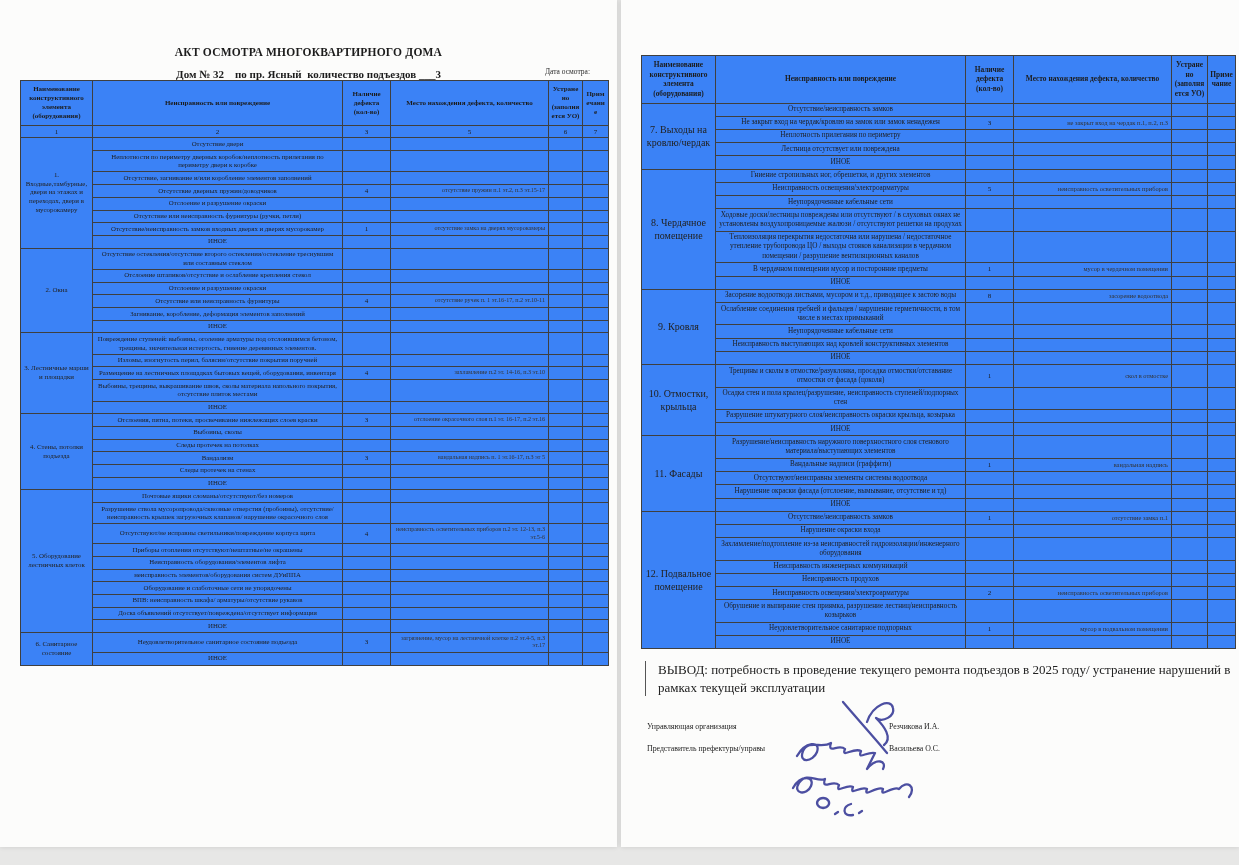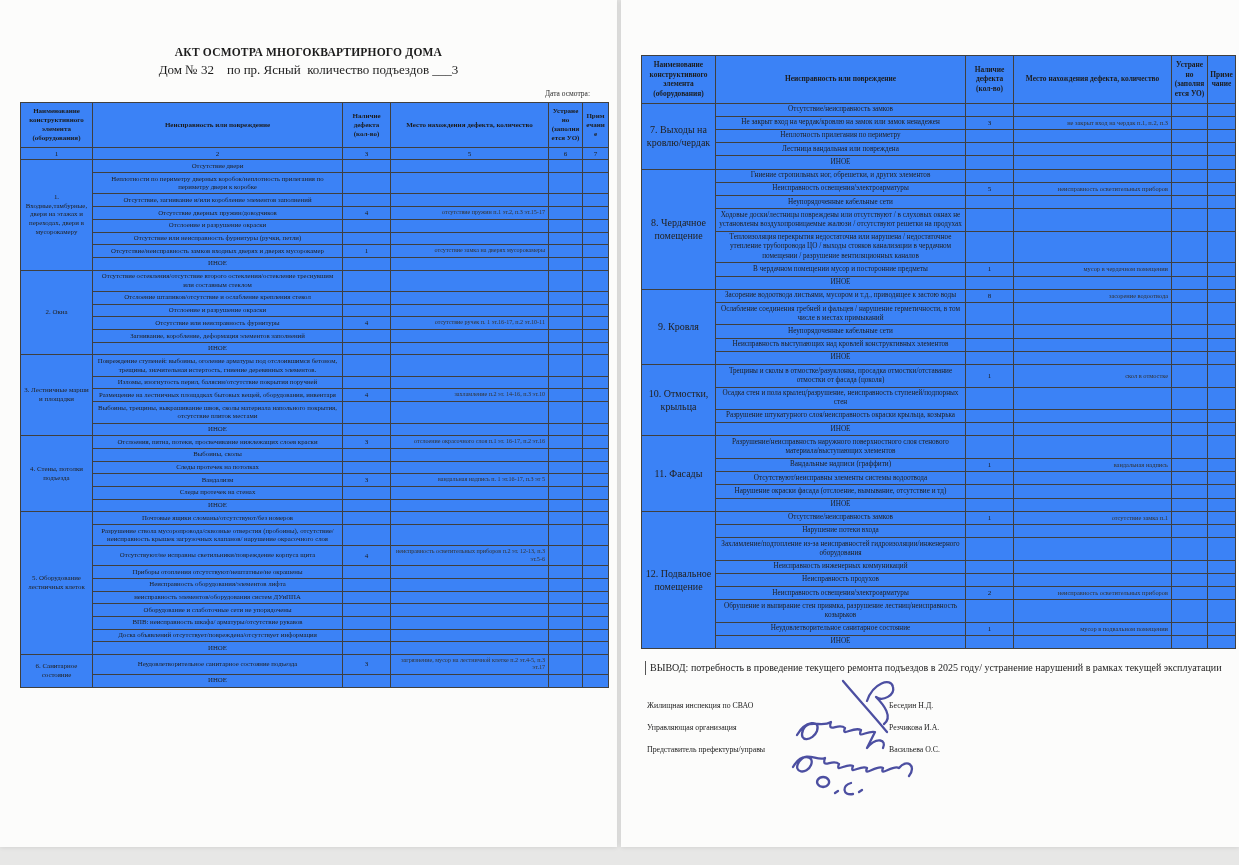--- a/index.html
+++ b/index.html
@@ -13,24 +13,24 @@
   .page{
     position:absolute;top:0;height:847px;background:#fcfcfb;
     box-shadow:0 0 5px rgba(0,0,0,.12);
   }
   .page-1{left:0;width:617px;}
   .page-2{left:621px;width:618px;}
 
   
   .doc-heading{margin-top:46px;text-align:center;}
   .doc-title{font-weight:bold;font-size:11.5px;letter-spacing:.2px;}
-  .doc-subtitle{font-weight:normal;font-size:13px;margin-top:4px;white-space:pre;}
+  .doc-subtitle{font-weight:bold;font-size:11px;margin-top:10px;white-space:pre;}
 
   .table-wrap{position:relative;margin:0 9px 0 20px;}
-  .p1 .table-wrap{margin-top:24px;}
+  .p1 .table-wrap{}
   .p2 .table-wrap{margin-top:55px;}
   .date-label{
     position:absolute;top:-13px;right:18px;
     font-size:7.5px;color:#2a2a2a;
   }
 
   table.act{
     border-collapse:collapse;table-layout:fixed;width:100%;
     background:#3b82f6;
   }
@@ -60,23 +60,23 @@
   .p2 .cell-name{font-size:10px;}
   .p2 .cell-defect{font-size:7.2px;}
   .p2 .cell-loc{font-size:6.4px;}
   tr.numbers-row td{
     text-align:center;font-size:7px;padding:0 2px;height:11px;font-weight:normal;
   }
 
   
   .conclusion{
     margin:12px 6px 0 24px;
-    font-size:10px;line-height:1.35;color:#222;
+    font-size:13px;line-height:1.35;color:#222;
     border-left:1.5px solid #555;
-    padding-left:4px;
+    padding-left:12px;
   }
   .signatures{
     position:relative;margin:26px 0 0 26px;width:560px;
   }
   .sig-row{
     display:grid;grid-template-columns:242px 1fr;
     margin-bottom:13px;align-items:center;
   }
   .sig-label{font-size:7.8px;color:#222;}
   .sig-name{font-size:7.8px;color:#222;padding-left:0px;}
@@ -433,21 +433,21 @@
               <td class="cell-blank"></td>
             </tr>
             <tr>
               <td class="cell-defect">Неплотность прилегания по периметру</td>
               <td class="cell-count"></td>
               <td class="cell-loc"></td>
               <td class="cell-blank"></td>
               <td class="cell-blank"></td>
             </tr>
             <tr>
-              <td class="cell-defect">Лестница вандальная или повреждена</td>
+              <td class="cell-defect">Лестница отсутствует или повреждена</td>
               <td class="cell-count"></td>
               <td class="cell-loc"></td>
               <td class="cell-blank"></td>
               <td class="cell-blank"></td>
             </tr>
             <tr>
               <td class="cell-defect">ИНОЕ</td>
               <td class="cell-count"></td>
               <td class="cell-loc"></td>
               <td class="cell-blank"></td>
@@ -606,21 +606,21 @@
             </tr>
             <tr>
               <td rowspan="9" class="cell-name">12. Подвальное помещение</td>
               <td class="cell-defect">Отсутствие/неисправность замков</td>
               <td class="cell-count">1</td>
               <td class="cell-loc">отсутствие замка п.1</td>
               <td class="cell-blank"></td>
               <td class="cell-blank"></td>
             </tr>
             <tr>
-              <td class="cell-defect">Нарушение потеки входа</td>
+              <td class="cell-defect">Нарушение окраски входа</td>
               <td class="cell-count"></td>
               <td class="cell-loc"></td>
               <td class="cell-blank"></td>
               <td class="cell-blank"></td>
             </tr>
             <tr>
               <td class="cell-defect">Захламление/подтопление из-за неисправностей гидроизоляции/инженерного оборудования</td>
               <td class="cell-count"></td>
               <td class="cell-loc"></td>
               <td class="cell-blank"></td>
@@ -648,21 +648,21 @@
               <td class="cell-blank"></td>
             </tr>
             <tr>
               <td class="cell-defect">Обрушение и выпирание стен приямка, разрушение лестниц/неисправность козырьков</td>
               <td class="cell-count"></td>
               <td class="cell-loc"></td>
               <td class="cell-blank"></td>
               <td class="cell-blank"></td>
             </tr>
             <tr>
-              <td class="cell-defect">Неудовлетворительное санитарное состояние</td>
+              <td class="cell-defect">Неудовлетворительное санитарное подпорных</td>
               <td class="cell-count">1</td>
               <td class="cell-loc">мусор в подвальном помещении</td>
               <td class="cell-blank"></td>
               <td class="cell-blank"></td>
             </tr>
             <tr>
               <td class="cell-defect">ИНОЕ</td>
               <td class="cell-count"></td>
               <td class="cell-loc"></td>
               <td class="cell-blank"></td>
@@ -682,24 +682,20 @@
           <path d="M12,60 C20,46 36,44 32,56 C28,66 13,68 18,55 C24,43 36,53 46,47 C42,59 54,47 60,53 C56,63 68,51 76,55 C72,65 82,55 90,57 L82,73 C92,61 102,65 98,73"></path>
           <path d="M8,92 C16,78 30,80 26,90 C22,100 7,98 14,87 C22,75 32,87 40,83 C36,95 48,83 54,89 C50,99 62,87 68,91 C64,101 76,89 82,93 C78,103 92,89 98,93 C94,103 108,89 114,93 C122,83 132,91 124,101"></path>
           <path d="M38,112 a6,5 0 1 1 0.2,0"></path>
           <path d="M50,118 l3,-2"></path>
           <path d="M66,108 c-9,2 -9,13 2,11"></path>
           <path d="M74,117 l3,-2"></path>
         </g>
       </svg>
 
       <div class="sig-row">
-        <div class="sig-label">Жилищная инспекция по СВАО</div>
-        <div class="sig-name">Беседин Н.Д.</div>
-      </div>
-      <div class="sig-row">
         <div class="sig-label">Управляющая организация</div>
         <div class="sig-name">Резчикова И.А.</div>
       </div>
       <div class="sig-row">
         <div class="sig-label">Представитель префектуры/управы</div>
         <div class="sig-name">Васильева О.С.</div>
       </div>
     </div>
   </div>
 

